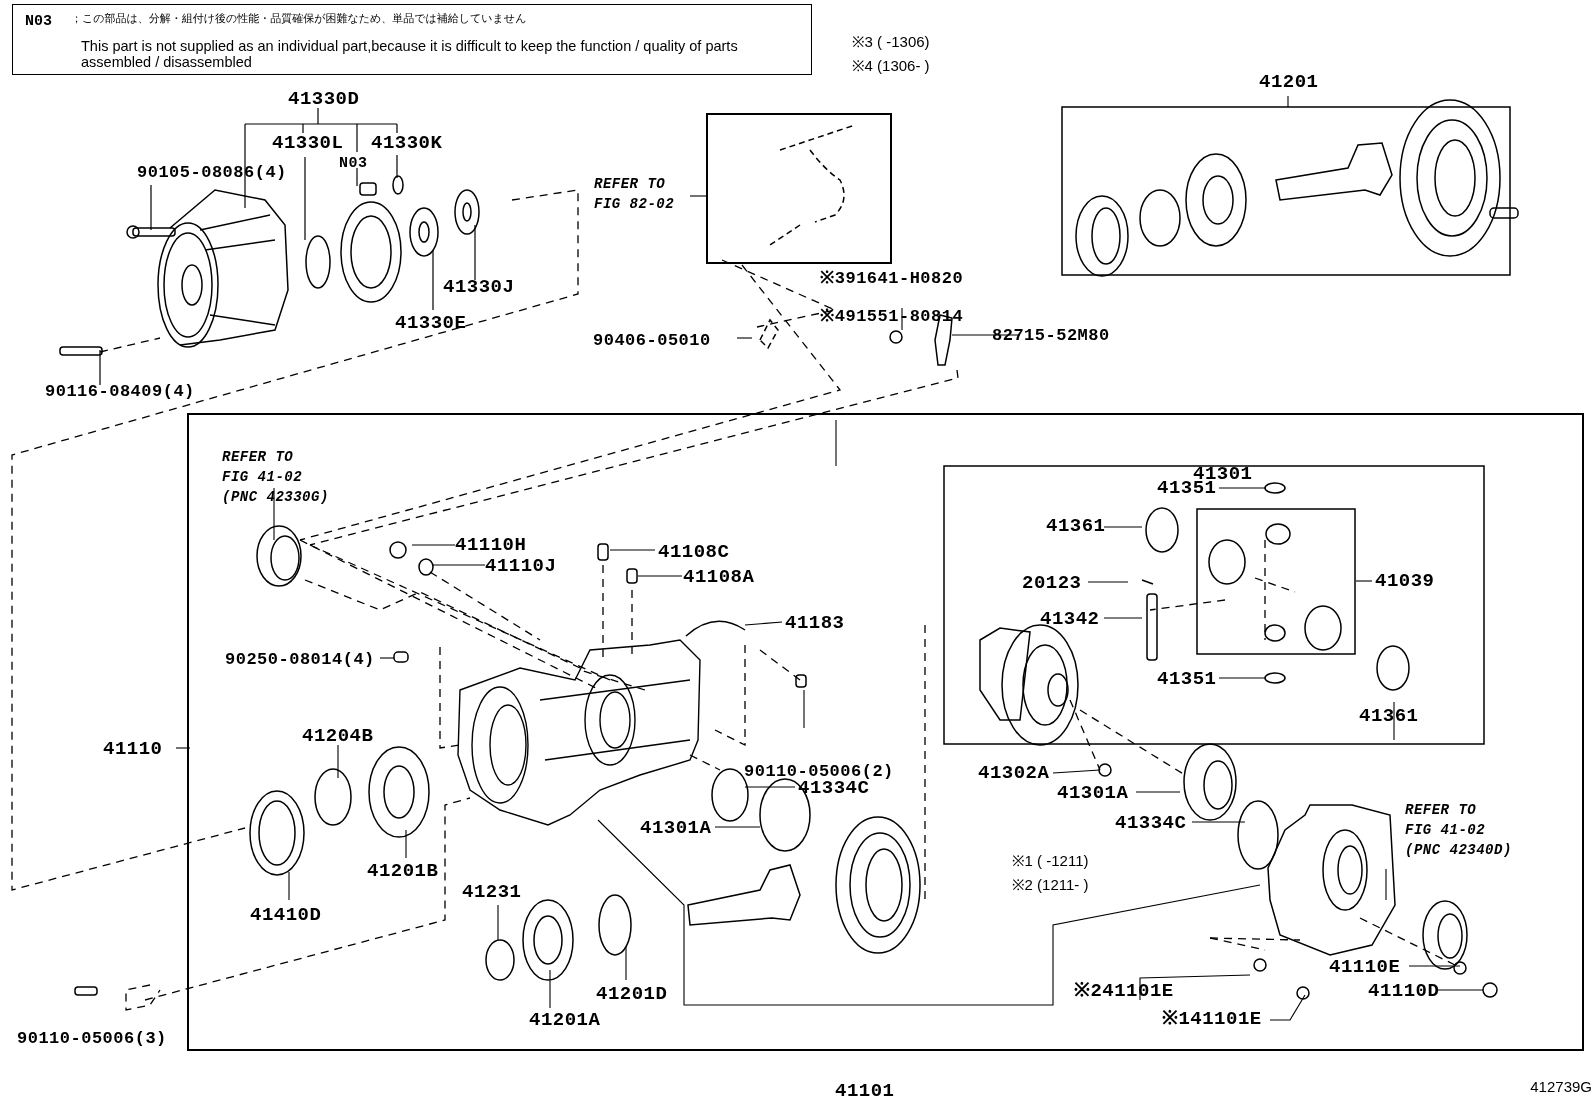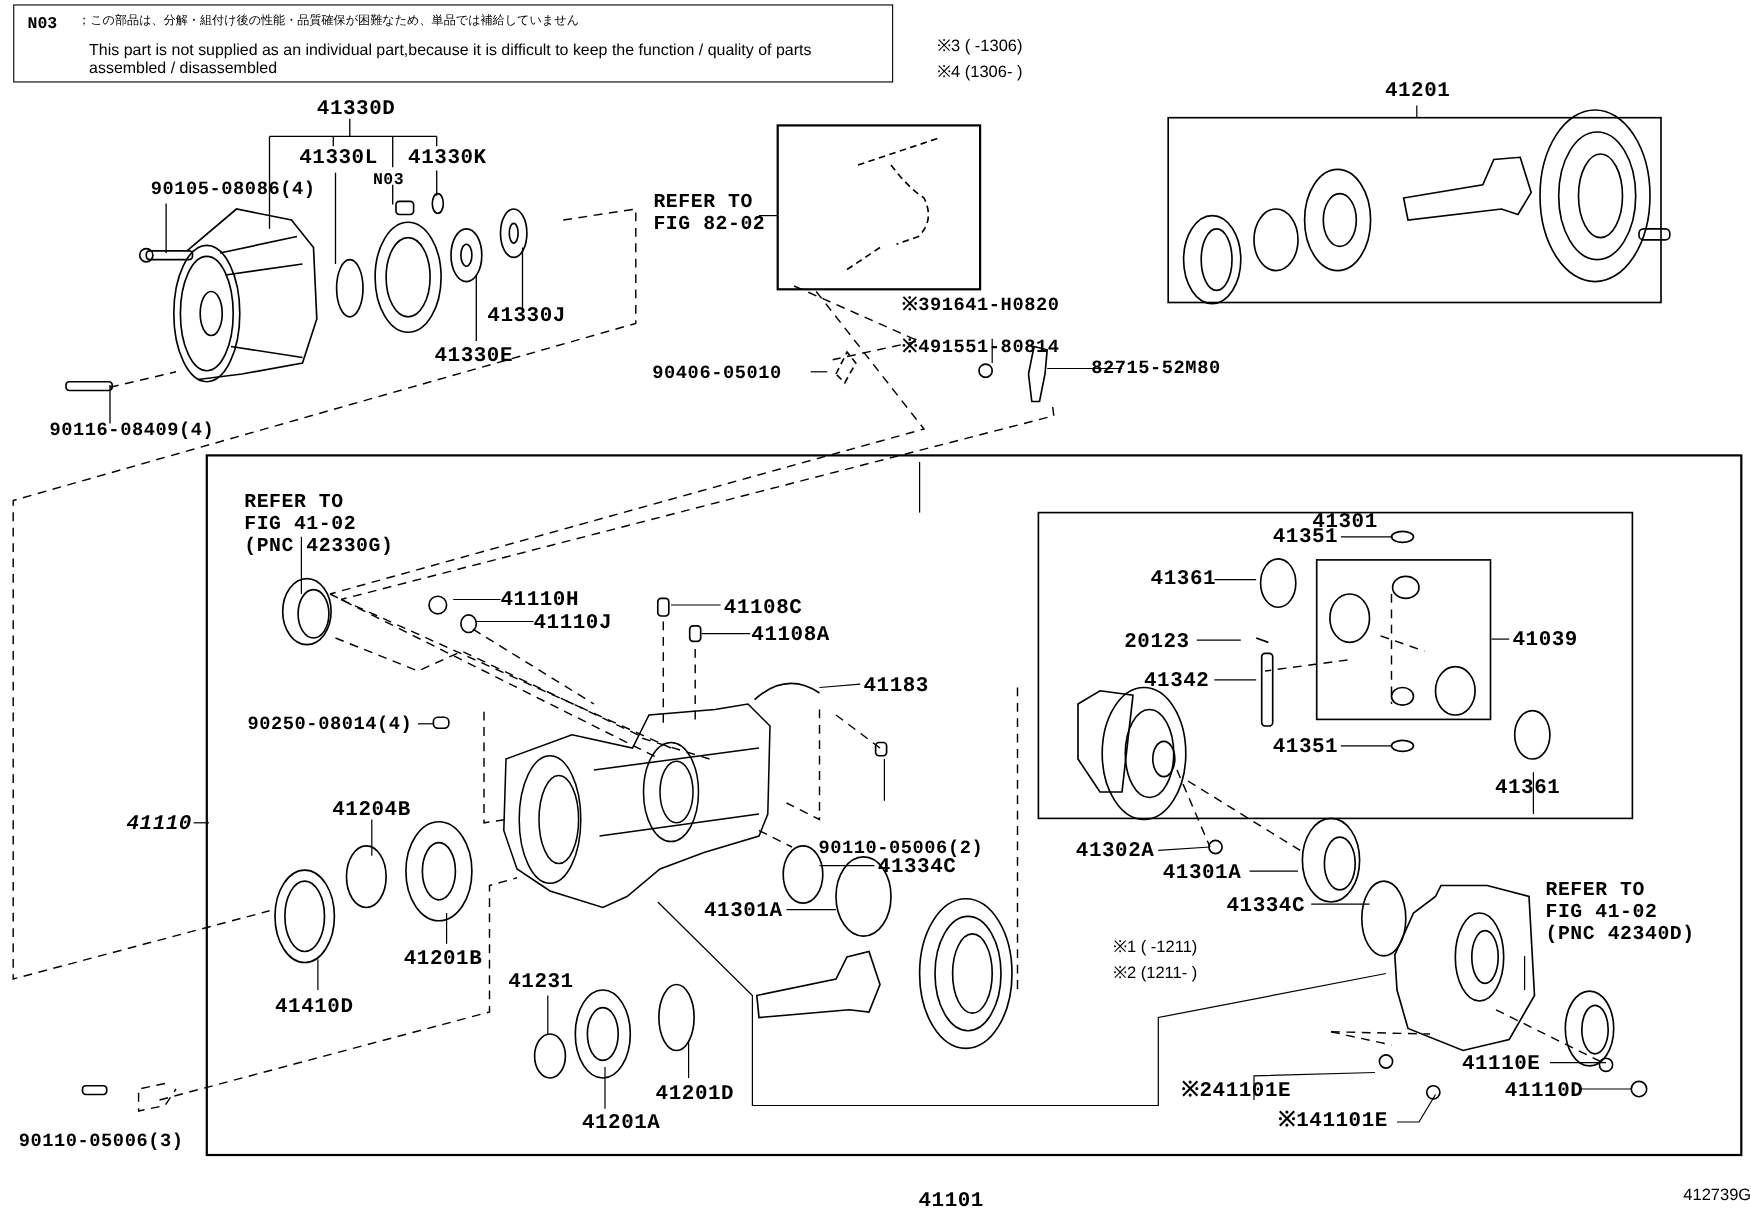--- a/index.html
+++ b/index.html
@@ -1,20 +1,20 @@
 <!DOCTYPE html>
 <html><head>
 <meta charset="utf-8">
 <style>
   html, body { margin:0; padding:0; background:#ffffff; }
   body { width:1592px; height:1099px; position:relative; overflow:hidden; font-family:"DejaVu Sans Mono", monospace; color:#000; }
   svg#art { position:absolute; left:0; top:0; }
   .lbl { position:absolute; font-family:"Liberation Mono", "DejaVu Sans Mono", monospace; font-weight:bold; font-size:17px; letter-spacing:0.5px; white-space:nowrap; line-height:1; color:#000; }
   .lbl.big { font-size:19px; }
-  .lbl.ref { font-size:18px; line-height:20px; white-space:pre; }
+  .lbl.ref { font-size:14px; line-height:20px; white-space:pre;font-style:italic; }
   .note { position:absolute; font-family:"Liberation Sans", sans-serif; font-size:15px; white-space:nowrap; line-height:1; }
   .notebox { position:absolute; left:12px; top:4px; width:800px; height:71px; border:1px solid #000; box-sizing:border-box; }
   .notebox .code { position:absolute; left:12px; top:8px; font-family:"Liberation Mono", monospace; font-weight:bold; font-size:15px; }
   .notebox .jp { position:absolute; left:58px; top:6px; font-family:"DejaVu Sans", sans-serif; font-size:11px; }
   .notebox .en { position:absolute; left:68px; top:33px; font-family:"Liberation Sans", sans-serif; font-size:14.5px; line-height:16px; width:720px; }
   .figid { position:absolute; right:0; top:1078px; font-family:"Liberation Sans", sans-serif; font-size:15px; }
 </style>
 </head>
 <body>
 
@@ -273,21 +273,21 @@
 <div class="lbl ref" style="left:222px;top:447px;">REFER TO
 FIG 41-02
 (PNC 42330G)</div>
 <div class="lbl big" style="left:455px;top:536px;">41110H</div>
 <div class="lbl big" style="left:485px;top:557px;">41110J</div>
 <div class="lbl big" style="left:658px;top:543px;">41108C</div>
 <div class="lbl big" style="left:683px;top:568px;">41108A</div>
 <div class="lbl big" style="left:785px;top:614px;">41183</div>
 <div class="lbl" style="left:225px;top:651px;">90250-08014(4)</div>
 <div class="lbl" style="left:744px;top:732px;margin-top:31px;">90110-05006(2)</div>
-<div class="lbl big" style="left:115px;top:740px;font-style:italic;">41110</div>
+<div class="lbl big" style="left:103px;top:740px;">41110</div>
 <div class="lbl big" style="left:302px;top:727px;">41204B</div>
 <div class="lbl big" style="left:367px;top:862px;">41201B</div>
 <div class="lbl big" style="left:250px;top:906px;">41410D</div>
 <div class="lbl big" style="left:798px;top:779px;">41334C</div>
 <div class="lbl big" style="left:640px;top:819px;">41301A</div>
 <div class="lbl big" style="left:462px;top:883px;">41231</div>
 <div class="lbl big" style="left:529px;top:1011px;">41201A</div>
 <div class="lbl big" style="left:596px;top:985px;">41201D</div>
 <div class="lbl" style="left:17px;top:1030px;">90110-05006(3)</div>
 <div class="lbl big" style="left:835px;top:1082px;">41101</div>

